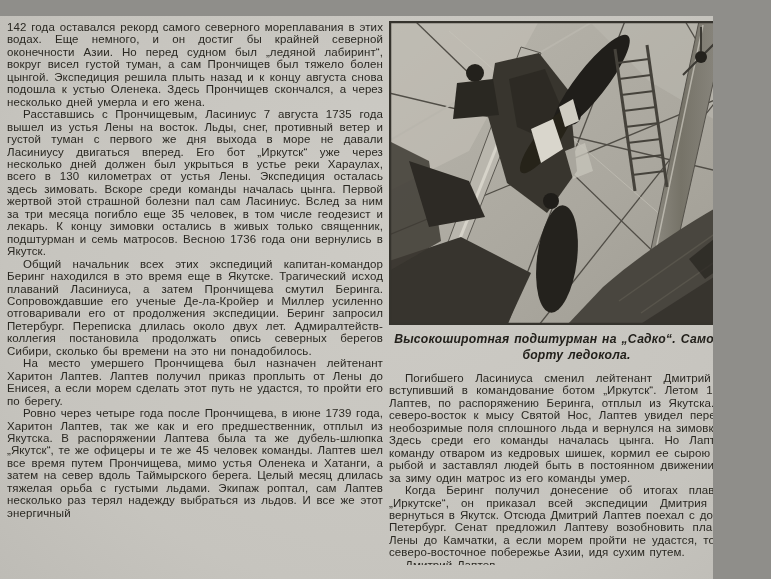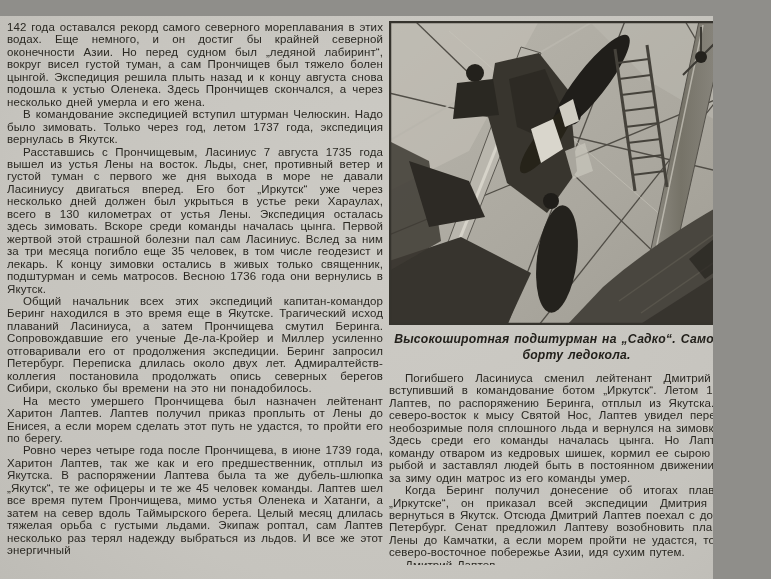--- a/index.html
+++ b/index.html
@@ -34,21 +34,20 @@
     font-size:11.5px;line-height:12.45px;
   }
 </style>
 </head>
 <body>
 
 <div class="page">
 
   <div class="col left">
     <p class="noindent">142 года оставался рекорд самого северного мореплавания в этих водах. Еще немного, и он достиг бы крайней северной оконечности Азии. Но перед судном был „ледяной лабиринт“, вокруг висел густой туман, а сам Прончищев был тяжело болен цынгой. Экспедиция решила плыть назад и к концу августа снова подошла к устью Оленека. Здесь Прончищев скончался, а через несколько дней умерла и его жена.</p>
-    <p>В командование экспедицией вступил штурман Челюскин. Надо было зимовать. Только через год, летом 1737 года, экспедиция вернулась в Якутск.</p>
     <p>Расставшись с Прончищевым, Ласиниус 7 августа 1735 года вышел из устья Лены на восток. Льды, снег, противный ветер и густой туман с первого же дня выхода в море не давали Ласиниусу двигаться вперед. Его бот „Иркутск“ уже через несколько дней должен был укрыться в устье реки Хараулах, всего в 130 километрах от устья Лены. Экспедиция осталась здесь зимовать. Вскоре среди команды началась цынга. Первой жертвой этой страшной болезни пал сам Ласиниус. Вслед за ним за три месяца погибло еще 35 человек, в том числе геодезист и лекарь. К концу зимовки остались в живых только священник, подштурман и семь матросов. Весною 1736 года они вернулись в Якутск.</p>
     <p>Общий начальник всех этих экспедиций капитан-командор Беринг находился в это время еще в Якутске. Трагический исход плаваний Ласиниуса, а затем Прончищева смутил Беринга. Сопровождавшие его ученые Де-ла-Кройер и Миллер усиленно отговаривали его от продолжения экспедиции. Беринг запросил Петербург. Переписка длилась около двух лет. Адмиралтейств-коллегия постановила продолжать опись северных берегов Сибири, сколько бы времени на это ни понадобилось.</p>
     <p>На место умершего Прончищева был назначен лейтенант Харитон Лаптев. Лаптев получил приказ проплыть от Лены до Енисея, а если морем сделать этот путь не удастся, то пройти его по берегу.</p>
     <p>Ровно через четыре года после Прончищева, в июне 1739 года, Харитон Лаптев, так же как и его предшественник, отплыл из Якутска. В распоряжении Лаптева была та же дубель-шлюпка „Якутск“, те же офицеры и те же 45 человек команды. Лаптев шел все время путем Прончищева, мимо устья Оленека и Хатанги, а затем на север вдоль Таймырского берега. Целый месяц длилась тяжелая  орьба с густыми льдами. Экипаж роптал, сам Лаптев несколько раз терял надежду выбраться из льдов. И все же этот энергичный</p>
   </div>
 
   <div class="col right">
 
     <figure class="photo">
       <svg width="362" height="304" viewBox="0 0 362 304" xmlns="http://www.w3.org/2000/svg">

